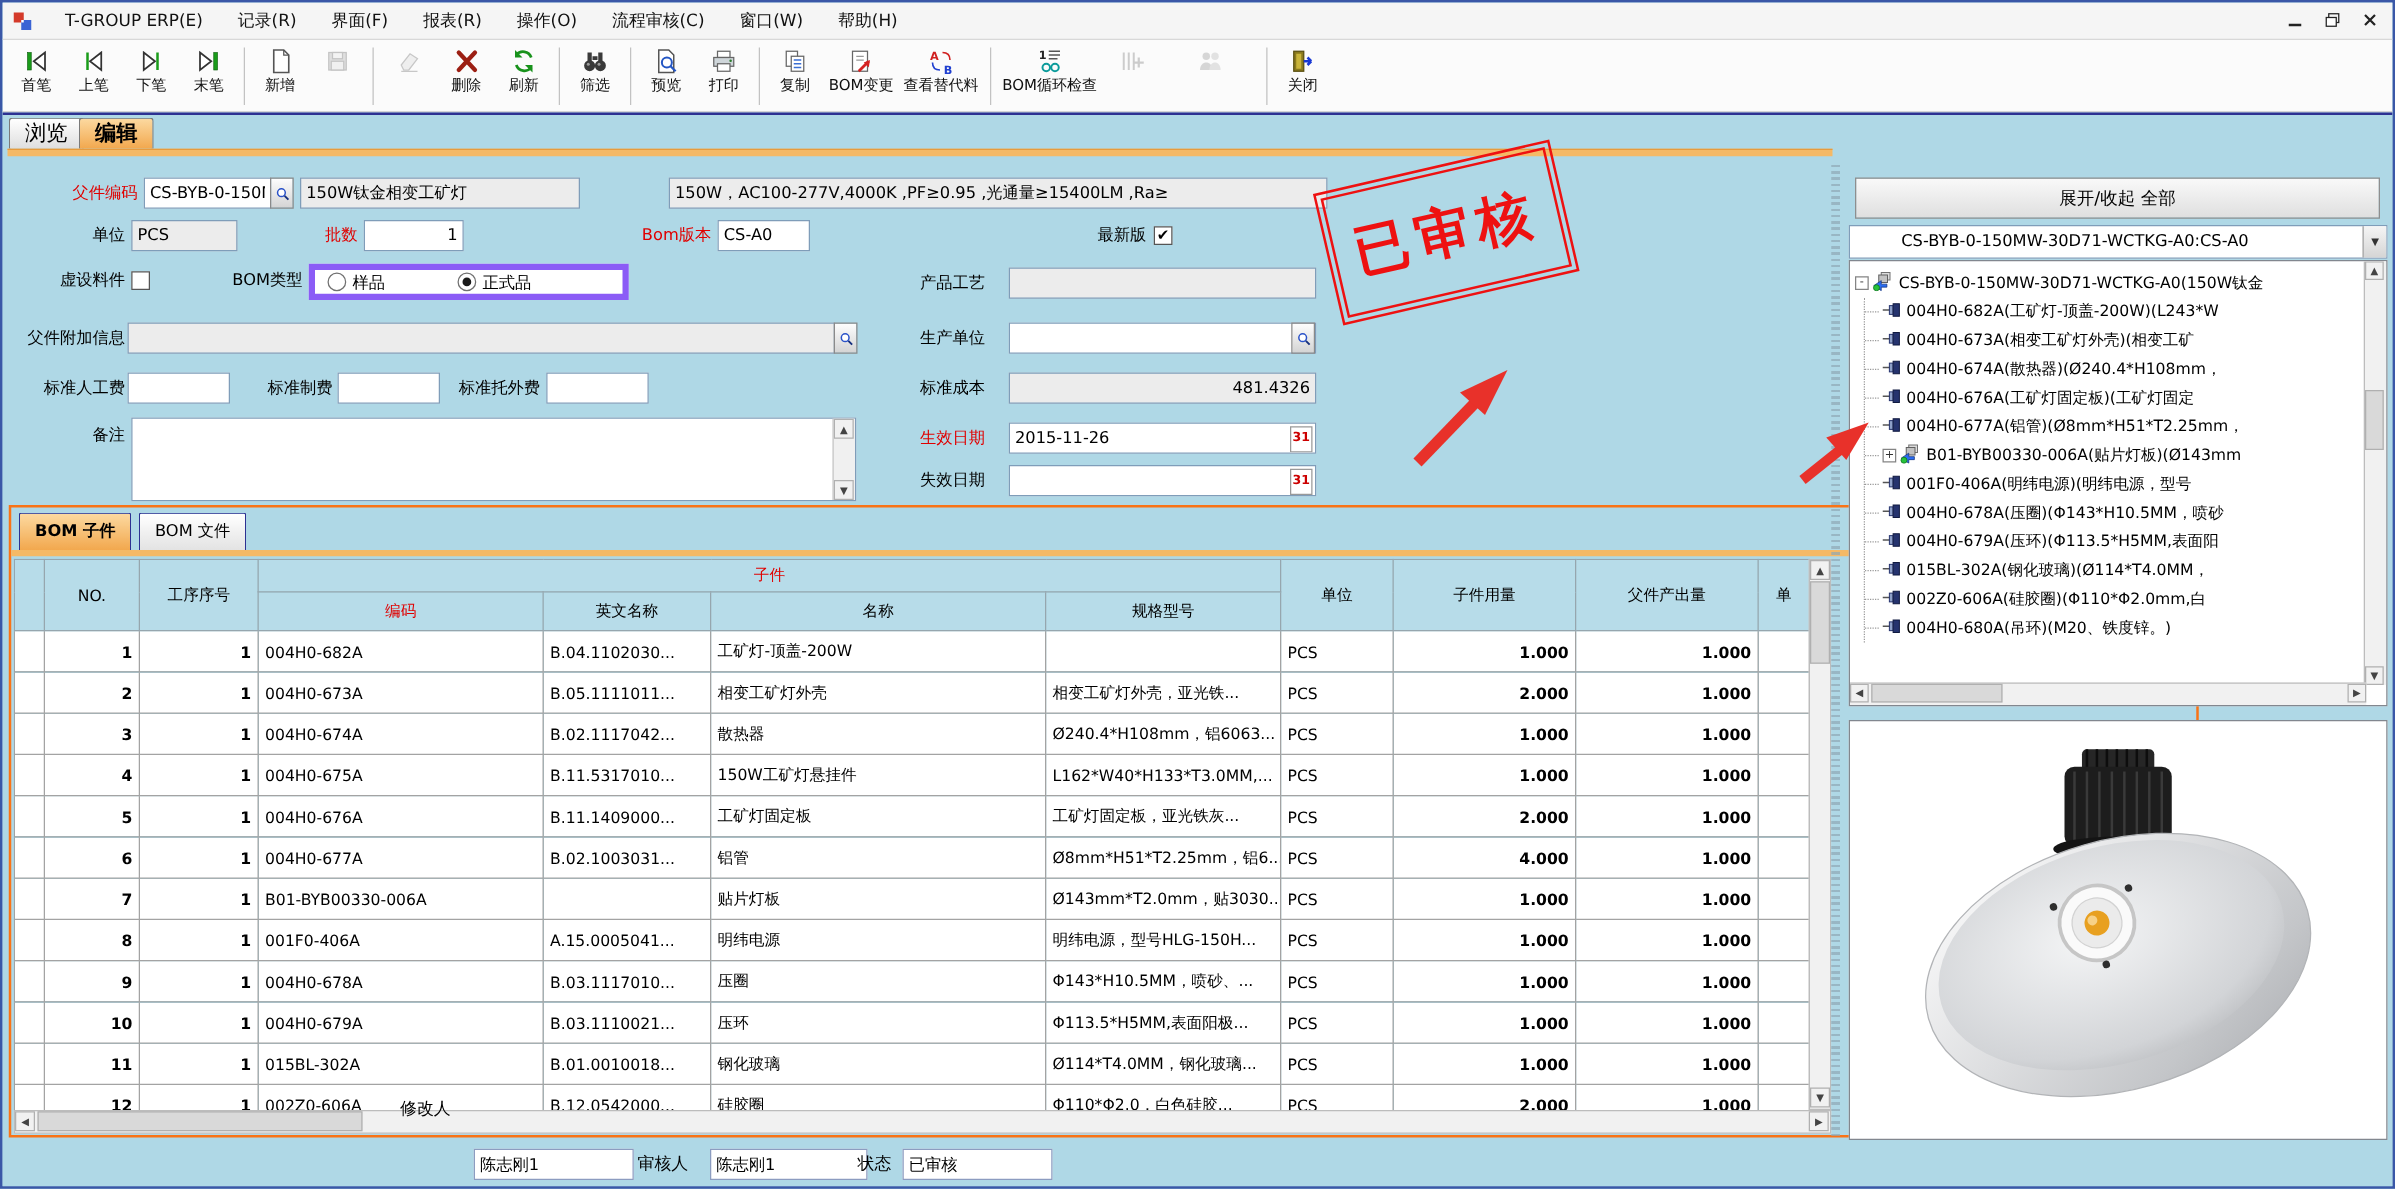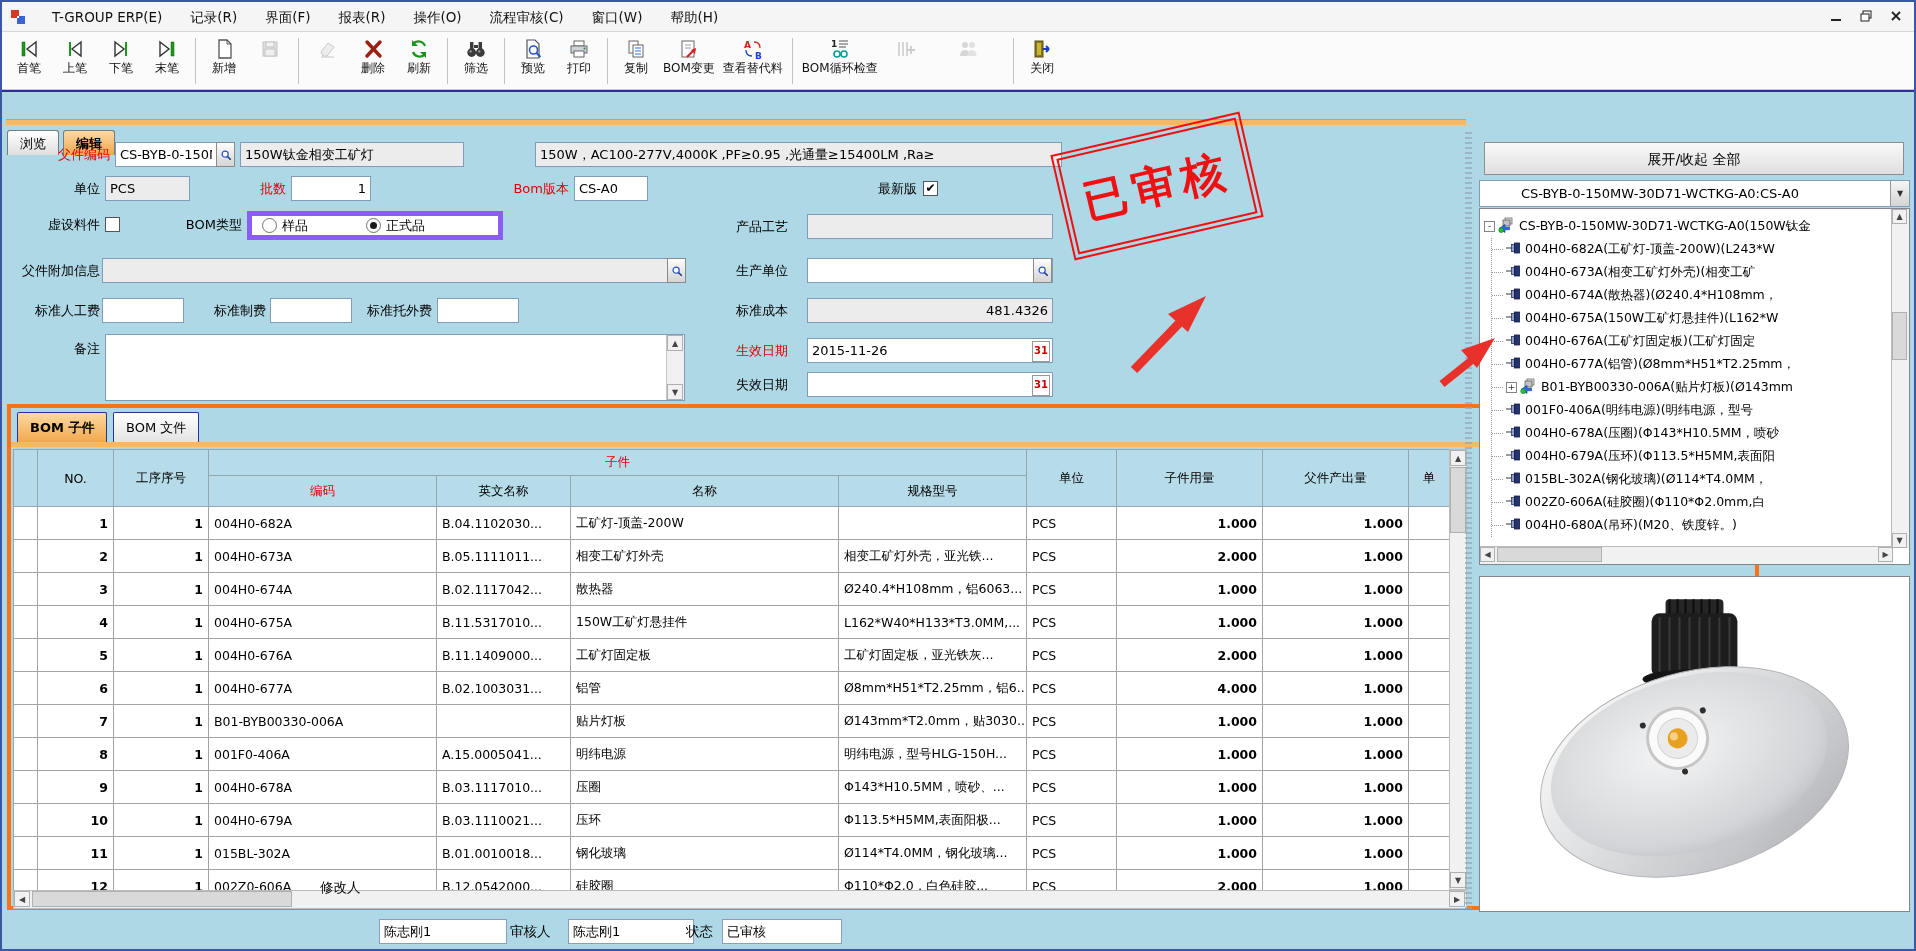--- a/index.html
+++ b/index.html
@@ -17,23 +17,23 @@
   .toolbar{position:absolute;left:0;top:30px;width:100%;height:58px;background:#fbfbfb;
            border-bottom:1px solid #c9c9c9;display:flex;align-items:flex-start;padding:3px 2px 0 4px;box-sizing:border-box;}
   .tb-btn{display:flex;flex-direction:column;align-items:center;padding:1px 4px;min-width:38px;cursor:default;}
   .tb-ico{height:25px;display:flex;align-items:center;}
   .tb-ico svg{width:22px;height:22px;}
   .tb-lbl{font-size:12px;line-height:15px;white-space:nowrap;color:#111;}
   .tb-btn.disabled{filter:grayscale(1);opacity:.48;gap:43px;}
   .tb-sep{width:1px;background:#c2c2c2;height:46px;margin:3px 5px;flex:none;}
   
   .content{position:absolute;left:0;top:88px;right:0;bottom:0;background:#AFD8E6;border-top:2px solid #2d3192;}
-  .tab{position:absolute;height:25px;line-height:25px;padding:0 12px;font-size:13px;
+  .tab{position:absolute;height:25px;line-height:25px;padding:0 12px;font-size:17px;
        background:linear-gradient(#ffffff,#dedede);border:1px solid #7a7a7a;border-bottom:none;
-       border-radius:3px 3px 0 0;box-sizing:border-box;top:2px;margin-top:36px;}
+       border-radius:3px 3px 0 0;box-sizing:border-box;top:2px;}
   .tab.active{background:linear-gradient(#fcd9a0,#f2a84e);font-weight:bold;}
   .tabline{position:absolute;left:4px;top:27px;width:1460px;height:5px;background:#f5b966;border-top:1px solid #e79b3d;}
   
   .lbl{position:absolute;font-size:13px;height:25px;line-height:25px;text-align:right;color:#000;white-space:nowrap;}
   .red{color:#e00000;}
   .fld{position:absolute;height:25px;line-height:23px;font-size:13px;background:#fff;border:1px solid #7f9db9;
        box-sizing:border-box;padding:0 4px;white-space:nowrap;overflow:hidden;}
   .ro{background:#ececec;}
   input.fld{padding:0 4px;font-family:inherit;}
   .num{text-align:right;}
@@ -53,21 +53,21 @@
   .sb-btn{background:#f1f1f1;border:1px solid #b0b0b0;color:#444;font-size:8px;text-align:center;box-sizing:border-box;
       display:flex;align-items:center;justify-content:center;font-family:"DejaVu Sans",sans-serif;}
   .sb-thumb{background:#d9d9d9;border:1px solid #b0b0b0;box-sizing:border-box;}
   
   .stamp{position:absolute;left:1063px;top:45px;width:180px;height:94px;transform:rotate(-13deg);
          border:2px solid #ee1111;outline:2px solid #ee1111;outline-offset:3px;
          display:flex;align-items:center;justify-content:center;color:#ee1111;
          font-size:44px;font-weight:bold;letter-spacing:6px;z-index:4;}
   .arrow{position:absolute;z-index:6;}
   
-  .bom-panel{position:absolute;left:5px;top:312px;width:1752px;height:506px;border:4px solid #f97316;
+  .bom-panel{position:absolute;left:5px;top:312px;width:1752px;height:506px;border:2px solid #f97316;
              box-sizing:border-box;background:#AFD8E6;}
   .bom-tab{position:absolute;top:4px;height:30px;line-height:30px;padding:0 12px;font-size:13px;
            background:linear-gradient(#ffffff,#e3e3e3);border:1px solid #2d3192;border-bottom:none;
            border-radius:2px 2px 0 0;box-sizing:border-box;}
   .bom-tab.active{background:linear-gradient(#fcd9a0,#f2a84e);font-weight:bold;}
   .bom-tabline{position:absolute;left:0;top:34px;width:100%;height:5px;background:#f5b966;}
   .gridwrap{position:absolute;left:2px;top:41px;width:1454px;height:441px;overflow:hidden;background:#AFD8E6;}
   table.grid{border-collapse:collapse;table-layout:fixed;width:1436px;font-size:12.5px;}
   table.grid th{background:#b7dce9;border:1px solid #96a6ae;font-weight:normal;padding:0 2px;
                 white-space:nowrap;overflow:hidden;}
@@ -702,29 +702,20 @@
                 </svg></span>
               <span class="tlabel">004H0-674A(散热器)(Ø240.4*H108mm，</span>
             </div>
             <div class="trow">
               <span class="conn"></span>
               <span><svg viewBox="0 0 16 14" width="16" height="14">
                   <line x1="0" y1="7" x2="6" y2="7" stroke="#555" stroke-width="1.2"></line>
                   <rect x="5.5" y="3.5" width="3" height="7" fill="#8ea0c8" stroke="#25336e" stroke-width=".8"></rect>
                   <rect x="8.5" y="2" width="5" height="10" fill="#25336e" stroke="#101a40" stroke-width=".8"></rect>
                 </svg></span>
-              <span class="tlabel">004H0-675A(150W工矿灯悬挂件)(L162*W</span>
-            </div>
-            <div class="trow">
-              <span class="conn"></span>
-              <span><svg viewBox="0 0 16 14" width="16" height="14">
-                  <line x1="0" y1="7" x2="6" y2="7" stroke="#555" stroke-width="1.2"></line>
-                  <rect x="5.5" y="3.5" width="3" height="7" fill="#8ea0c8" stroke="#25336e" stroke-width=".8"></rect>
-                  <rect x="8.5" y="2" width="5" height="10" fill="#25336e" stroke="#101a40" stroke-width=".8"></rect>
-                </svg></span>
               <span class="tlabel">004H0-676A(工矿灯固定板)(工矿灯固定</span>
             </div>
             <div class="trow">
               <span class="conn"></span>
               <span><svg viewBox="0 0 16 14" width="16" height="14">
                   <line x1="0" y1="7" x2="6" y2="7" stroke="#555" stroke-width="1.2"></line>
                   <rect x="5.5" y="3.5" width="3" height="7" fill="#8ea0c8" stroke="#25336e" stroke-width=".8"></rect>
                   <rect x="8.5" y="2" width="5" height="10" fill="#25336e" stroke="#101a40" stroke-width=".8"></rect>
                 </svg></span>
               <span class="tlabel">004H0-677A(铝管)(Ø8mm*H51*T2.25mm，</span>

